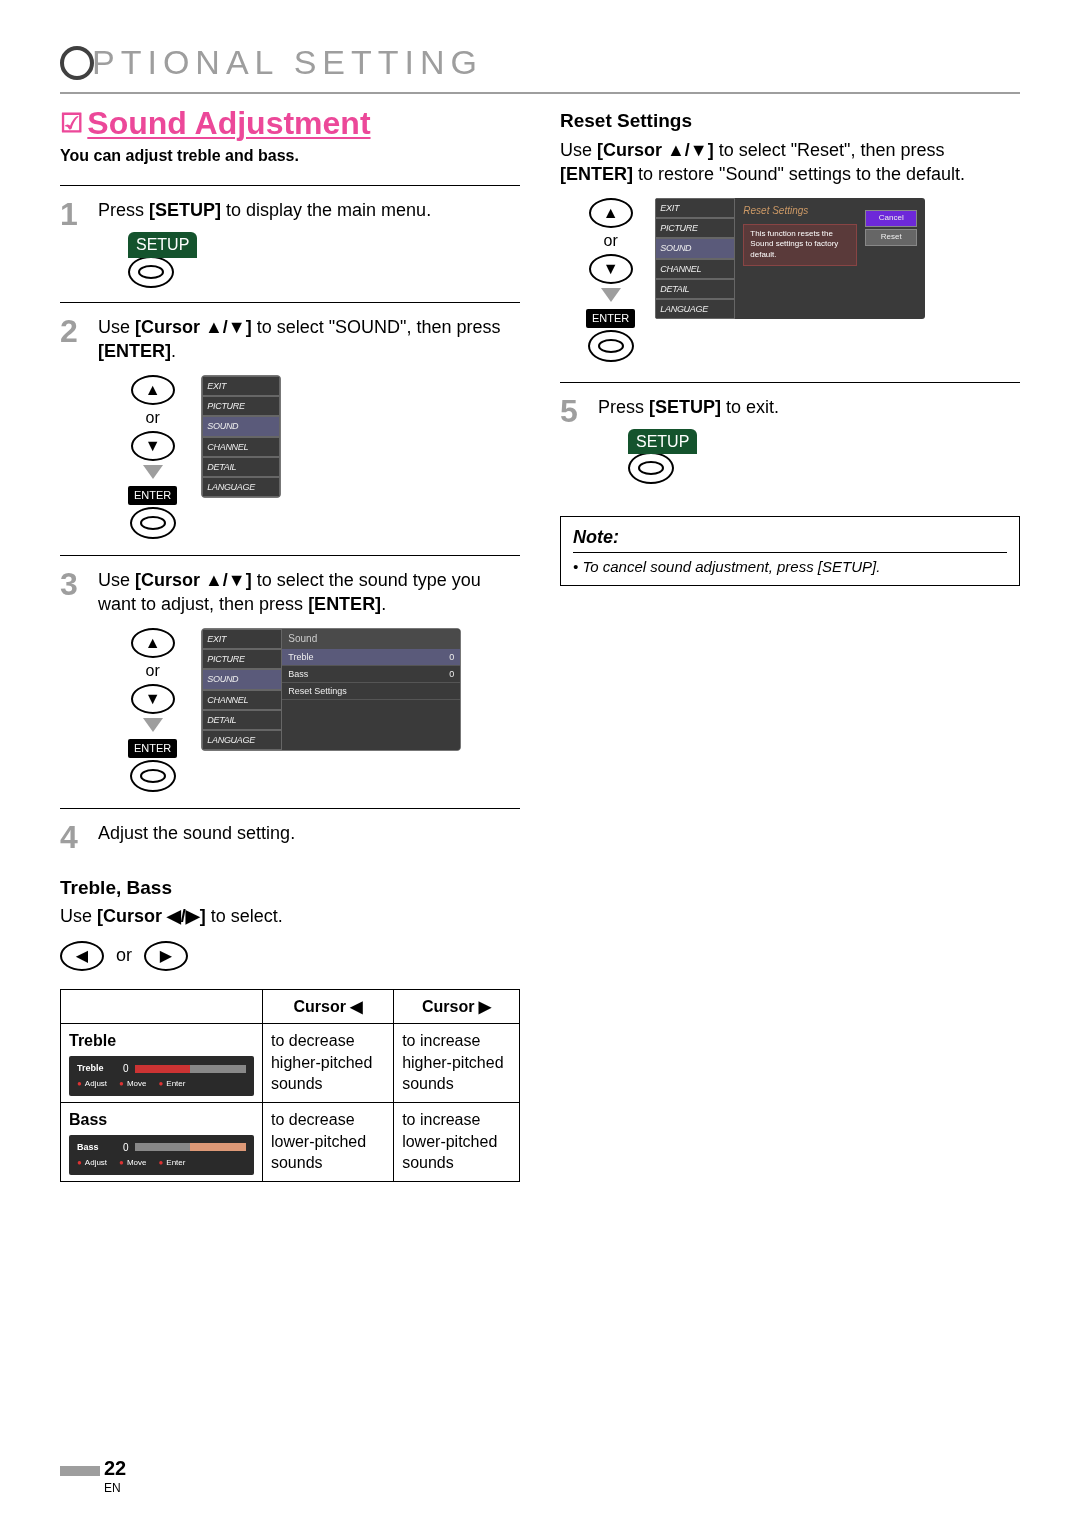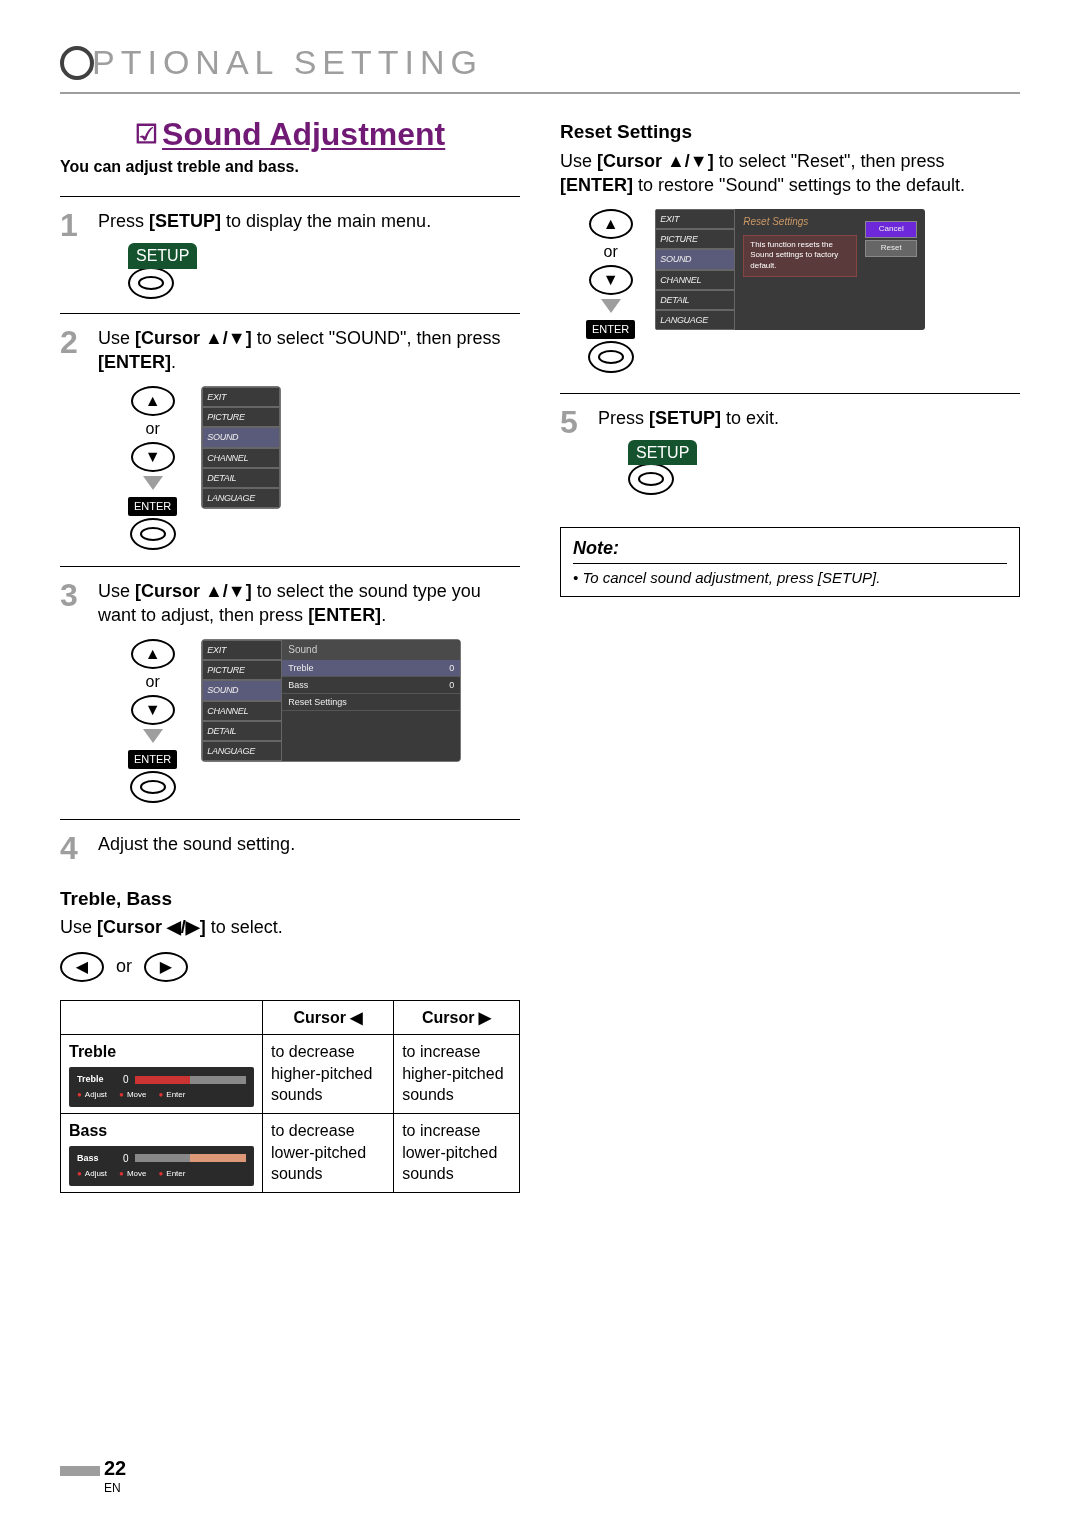--- a/index.html
+++ b/index.html
@@ -17,43 +17,42 @@
     padding: 40px 60px 40px 60px;
   }
   .section-header {
     font-family: "Arial Narrow", Arial, sans-serif;
     font-size: 34px;
     letter-spacing: 6px;
     color: #9e9e9e;
     font-weight: 400;
     border-bottom: 2px solid #9e9e9e;
     padding-bottom: 6px;
-    margin-bottom: 19px;
+    margin-bottom: 8px;
   }
   .section-header .big-O {
     display: inline-block;
     width: 34px; height: 34px;
     border: 4px solid #404040;
     border-radius: 50%;
     vertical-align: -6px;
     margin-right: -2px;
   }
   .cols {
     display: flex;
     gap: 40px;
   }
   .col { flex: 1 1 50%; }
   h1.sound-title {
     font-size: 32px;
     font-weight: 800;
-    color: #701a75;
+    color: #ec4899;
     text-decoration: underline;
     text-decoration-thickness: 2px;
     text-underline-offset: 3px;
-    text-align: center;
   }
   h1.sound-title .check {
     font-size: 26px;
     margin-right: 4px;
     display: inline-block;
     vertical-align: 2px;
   }
   .subtitle {
     font-size: 16px;
     font-weight: 700;

